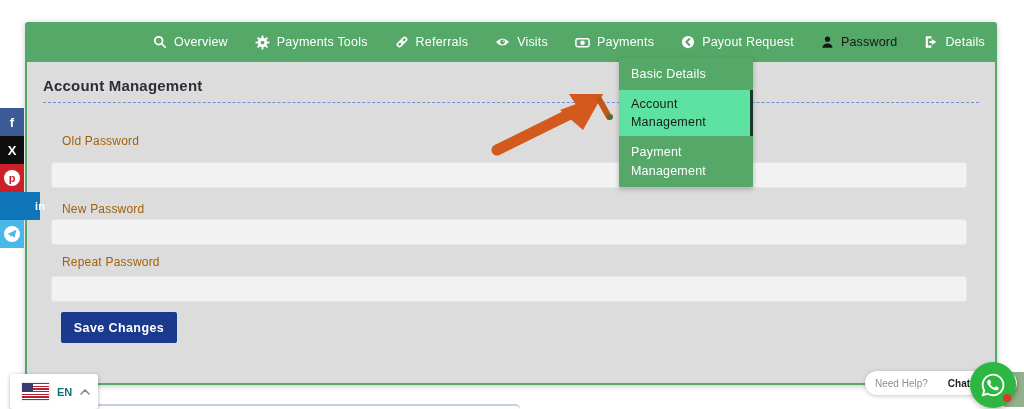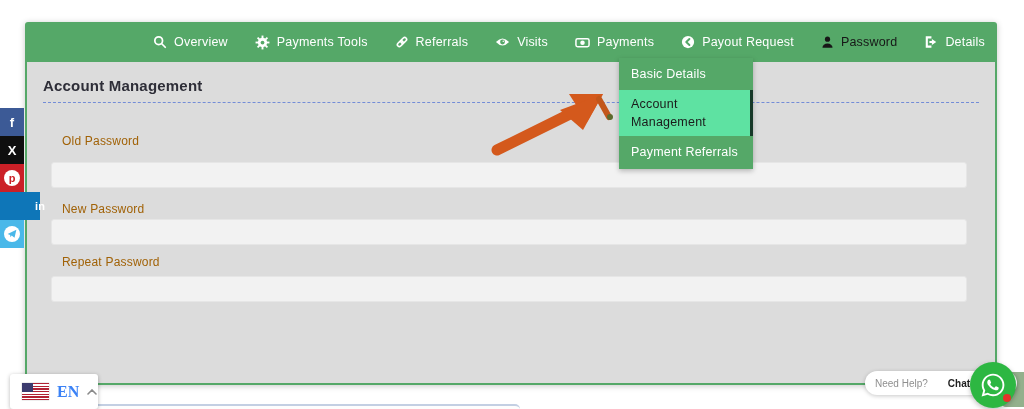--- a/index.html
+++ b/index.html
@@ -72,21 +72,21 @@
   
   .lang-box { position:absolute; left:10px; top:374px; width:88px; height:35px;
               background:#fff; border-radius:3px; box-shadow:0 1px 4px rgba(0,0,0,.28);
               display:flex; align-items:center; padding-left:12px; gap:8px; z-index:60;
               cursor:pointer; }
   .flag { width:27px; height:17px; position:relative; overflow:hidden;
           background:repeating-linear-gradient(#b22234 0 1.4px, #fff 1.4px 2.7px);
           box-shadow:0 0 1px rgba(0,0,0,.4); }
   .flag .canton { position:absolute; left:0; top:0; width:11px; height:9px;
                   background:#3c3b6e; }
-  .lang-code { font-size:16px; font-weight:bold; color:#3b82f6;font-family:Liberation Serif, serif; }
+  .lang-code { font-size:11px; font-weight:bold; color:#0f766e; }
 
   
   .chat-bubble { position:absolute; left:865px; top:371px; height:24px; padding:0 10px;
                  background:#fff; border-radius:12px; box-shadow:0 1px 4px rgba(0,0,0,.22);
                  display:flex; align-items:center; gap:20px; font-size:10px; z-index:60; }
   .chat-prefix { color:#8f8f8f; }
   .chat-cta { color:#1f1f1f; font-weight:bold; }
   .sage-rect { position:absolute; left:1002px; top:372px; width:22px; height:35px;
                background:#93b08c; border-radius:8px 0 0 4px; z-index:55; }
   .wa-btn { position:absolute; left:970px; top:362px; width:46px; height:46px;
@@ -203,27 +203,28 @@
 
     <label class="field-label" style="top:72px;">Old Password</label>
     <input class="field-input" style="top: 100px;" type="password" value="">
 
     <label class="field-label" style="top:140px;">New Password</label>
     <input class="field-input" style="top: 157px;" type="password" value="">
 
     <label class="field-label" style="top:193px;">Repeat Password</label>
     <input class="field-input" style="top: 214px;" type="password" value="">
 
+    <button class="save-btn">Save Changes</button>
   </div>
 </div>
 
 <div class="dropdown">
   <div class="dropdown-item">Basic Details</div>
   <div class="dropdown-item selected">Account Management</div>
-  <div class="dropdown-item">Payment Referrals</div>
+  <div class="dropdown-item">Payment Management</div>
 </div>
 
 <svg class="annotation" width="1024" height="409" viewBox="0 0 1024 409">
   <line x1="497" y1="150" x2="578" y2="110" stroke="#d4591c" stroke-width="11" stroke-linecap="round"></line>
   <polygon points="603,94 587,122 569,94" fill="#d4591c"></polygon>
   <polygon points="603,94 560,110 583,130" fill="#d4591c"></polygon>
   <line x1="599" y1="99" x2="609" y2="117" stroke="#c2561a" stroke-width="6" stroke-linecap="round"></line>
   <circle cx="610" cy="117" r="3" fill="#5c6b2d"></circle>
 </svg>
 

